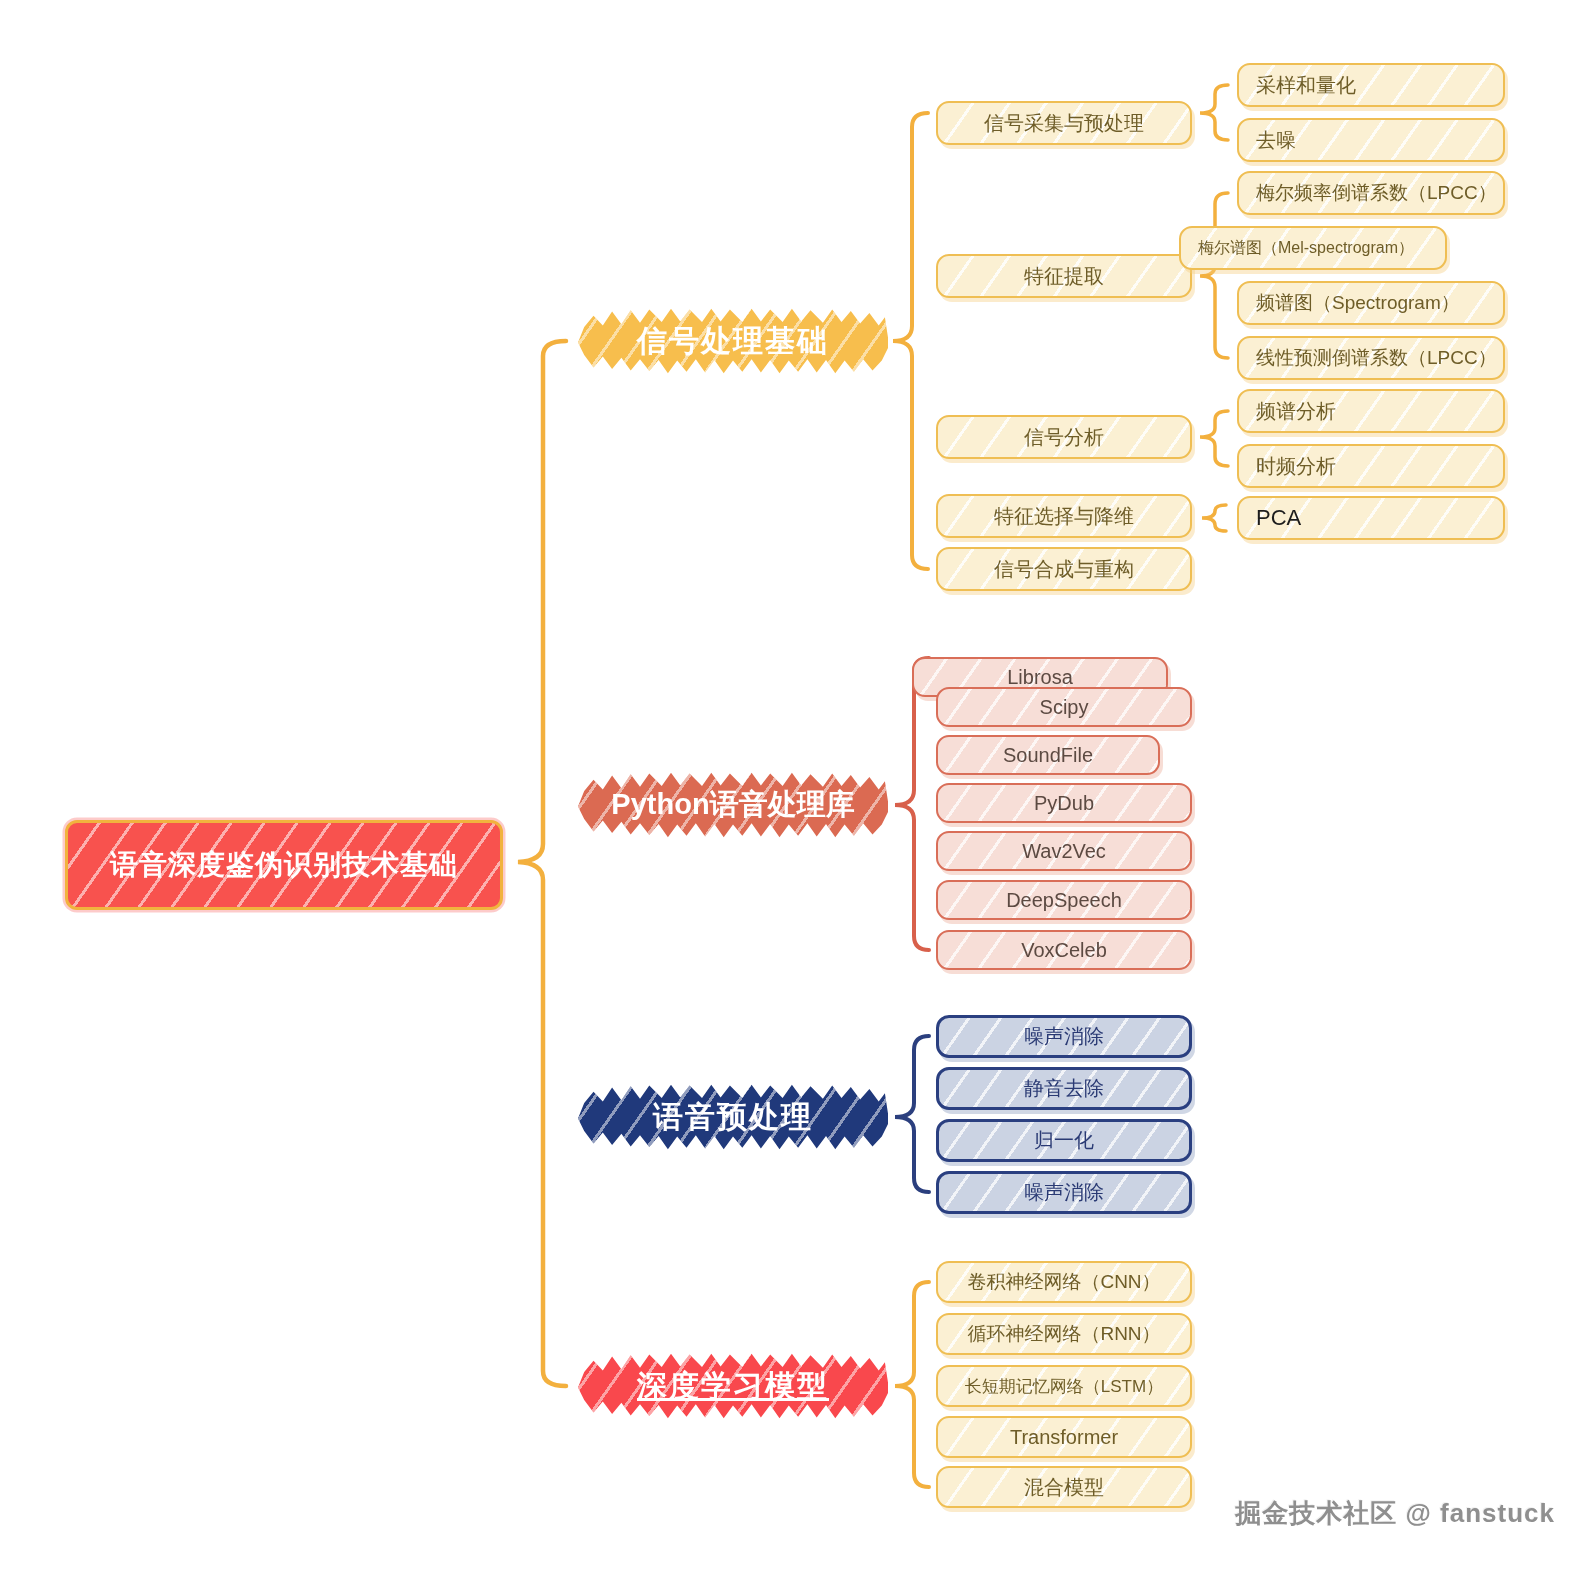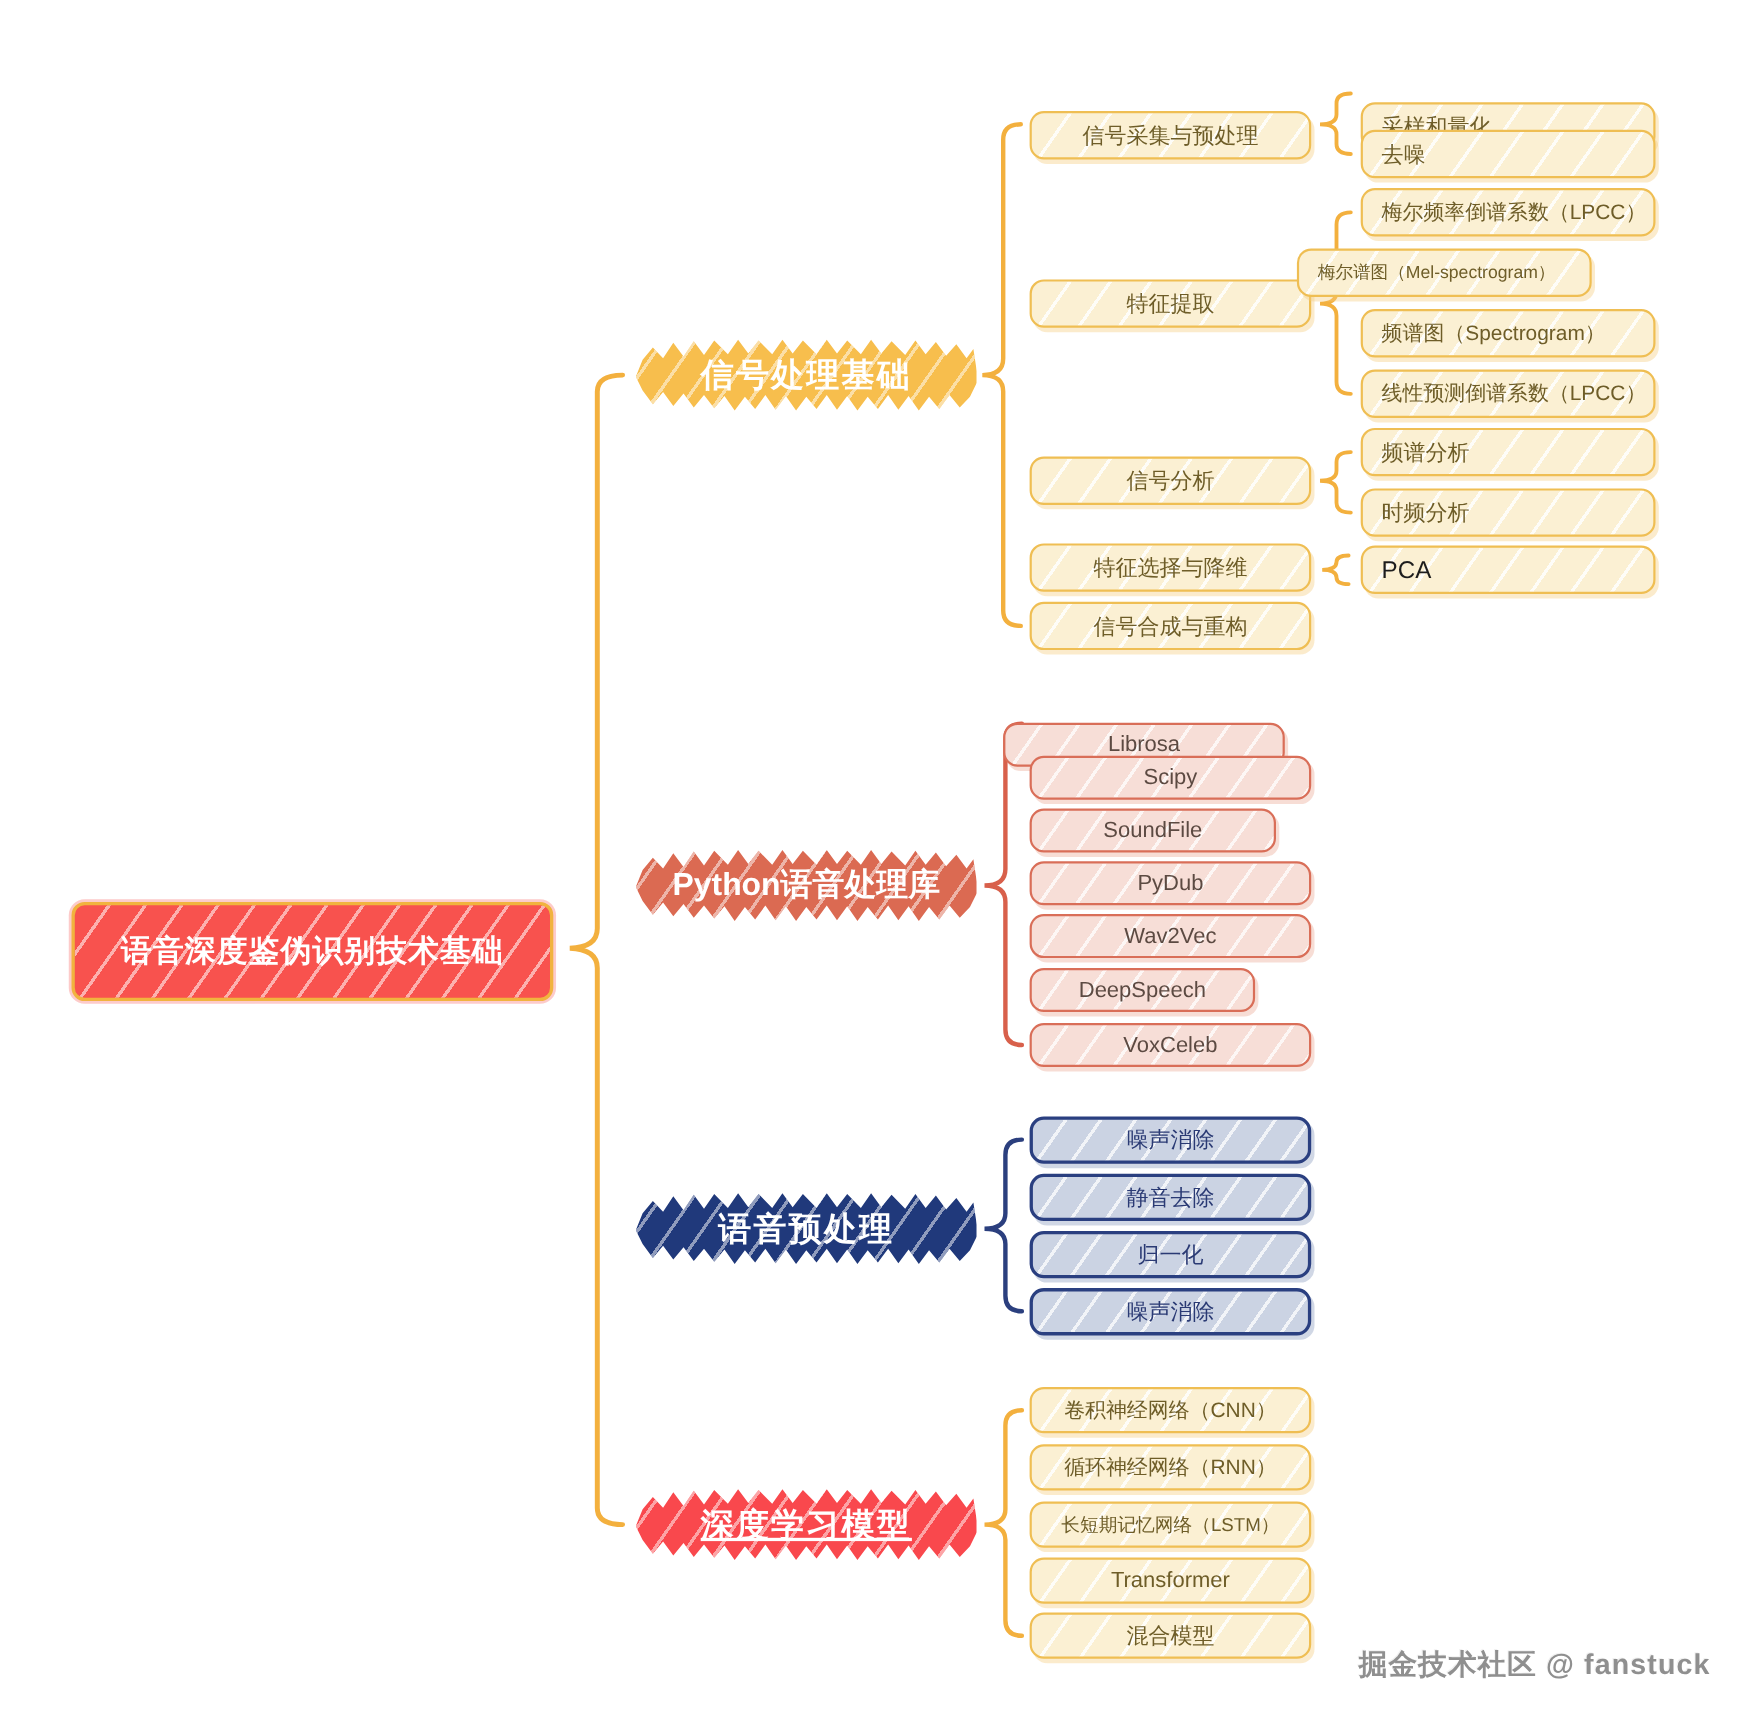--- a/index.html
+++ b/index.html
@@ -94,36 +94,36 @@
   <div class="branch salmon" style="left:578px;top:770px;width:310px;height:70px;font-size:29px;letter-spacing:0;">Python语音处理库</div>
   <div class="branch navy" style="left:578px;top:1082px;width:310px;height:70px;">语音预处理</div>
   <div class="branch red" style="left:578px;top:1351px;width:310px;height:70px;text-decoration:underline;">深度学习模型</div>
 
   <div class="box cream" style="left:936px;top:101px;width:256px;height:44px;text-align:right;">信号采集与预处理</div>
   <div class="box cream" style="left:936px;top:254px;width:256px;height:44px;">特征提取</div>
   <div class="box cream" style="left:936px;top:415px;width:256px;height:44px;">信号分析</div>
   <div class="box cream" style="left:936px;top:494px;width:256px;height:44px;">特征选择与降维</div>
   <div class="box cream" style="left:936px;top:547px;width:256px;height:44px;">信号合成与重构</div>
 
-  <div class="box cream left" style="left:1237px;top:63px;width:268px;height:44px;margin-top:30px;">采样和量化</div>
+  <div class="box cream left" style="left:1237px;top:63px;width:268px;height:44px;">采样和量化</div>
   <div class="box cream left" style="left:1237px;top:118px;width:268px;height:44px;">去噪</div>
   <div class="box cream left" style="left:1237px;top:171px;width:268px;height:44px;font-size:19px;">梅尔频率倒谱系数（LPCC）</div>
   <div class="box cream left" style="left:1179px;top:226px;width:268px;height:44px;font-size:16px;">梅尔谱图（Mel-spectrogram）</div>
   <div class="box cream left" style="left:1237px;top:281px;width:268px;height:44px;font-size:19px;">频谱图（Spectrogram）</div>
   <div class="box cream left" style="left:1237px;top:336px;width:268px;height:44px;font-size:19px;">线性预测倒谱系数（LPCC）</div>
   <div class="box cream left" style="left:1237px;top:389px;width:268px;height:44px;">频谱分析</div>
   <div class="box cream left" style="left:1237px;top:444px;width:268px;height:44px;">时频分析</div>
   <div class="box cream left dark-text" style="left:1237px;top:496px;width:268px;height:44px;">PCA</div>
 
   <div class="box pink" style="left:912px;top:638px;width:256px;height:40px;margin-top:19px;">Librosa</div>
   <div class="box pink" style="left:936px;top:687px;width:256px;height:40px;">Scipy</div>
   <div class="box pink" style="left:936px;top:735px;width:224px;height:40px;">SoundFile</div>
   <div class="box pink" style="left:936px;top:783px;width:256px;height:40px;">PyDub</div>
   <div class="box pink" style="left:936px;top:831px;width:256px;height:40px;">Wav2Vec</div>
-  <div class="box pink" style="left:936px;top:880px;width:205px;height:40px;">DeepSpeech</div>
+  <div class="box pink" style="left:936px;top:880px;width:256px;height:40px;">DeepSpeech</div>
   <div class="box pink" style="left:936px;top:930px;width:256px;height:40px;">VoxCeleb</div>
 
   <div class="box blue" style="left:936px;top:1015px;width:256px;height:43px;">噪声消除</div>
   <div class="box blue" style="left:936px;top:1067px;width:256px;height:43px;">静音去除</div>
   <div class="box blue" style="left:936px;top:1119px;width:256px;height:43px;">归一化</div>
   <div class="box blue" style="left:936px;top:1171px;width:256px;height:43px;">噪声消除</div>
 
   <div class="box cream" style="left:936px;top:1261px;width:256px;height:42px;font-size:19px;">卷积神经网络（CNN）</div>
   <div class="box cream" style="left:936px;top:1313px;width:256px;height:42px;font-size:19px;">循环神经网络（RNN）</div>
   <div class="box cream" style="left:936px;top:1365px;width:256px;height:42px;font-size:17px;">长短期记忆网络（LSTM）</div>

